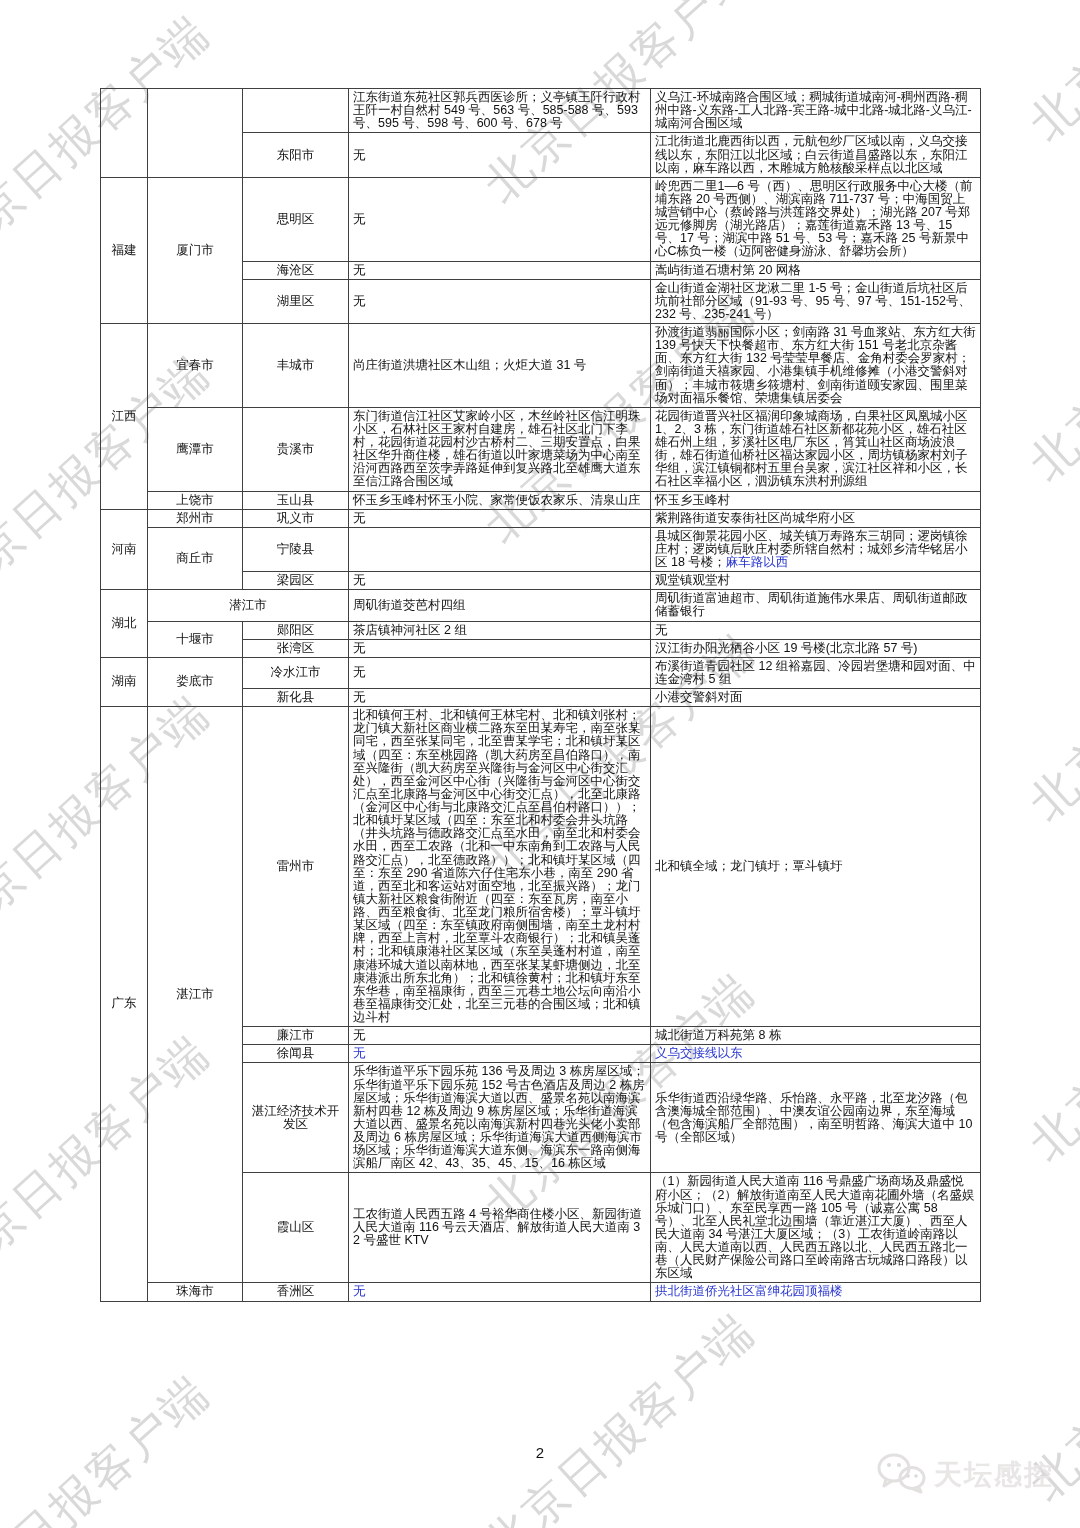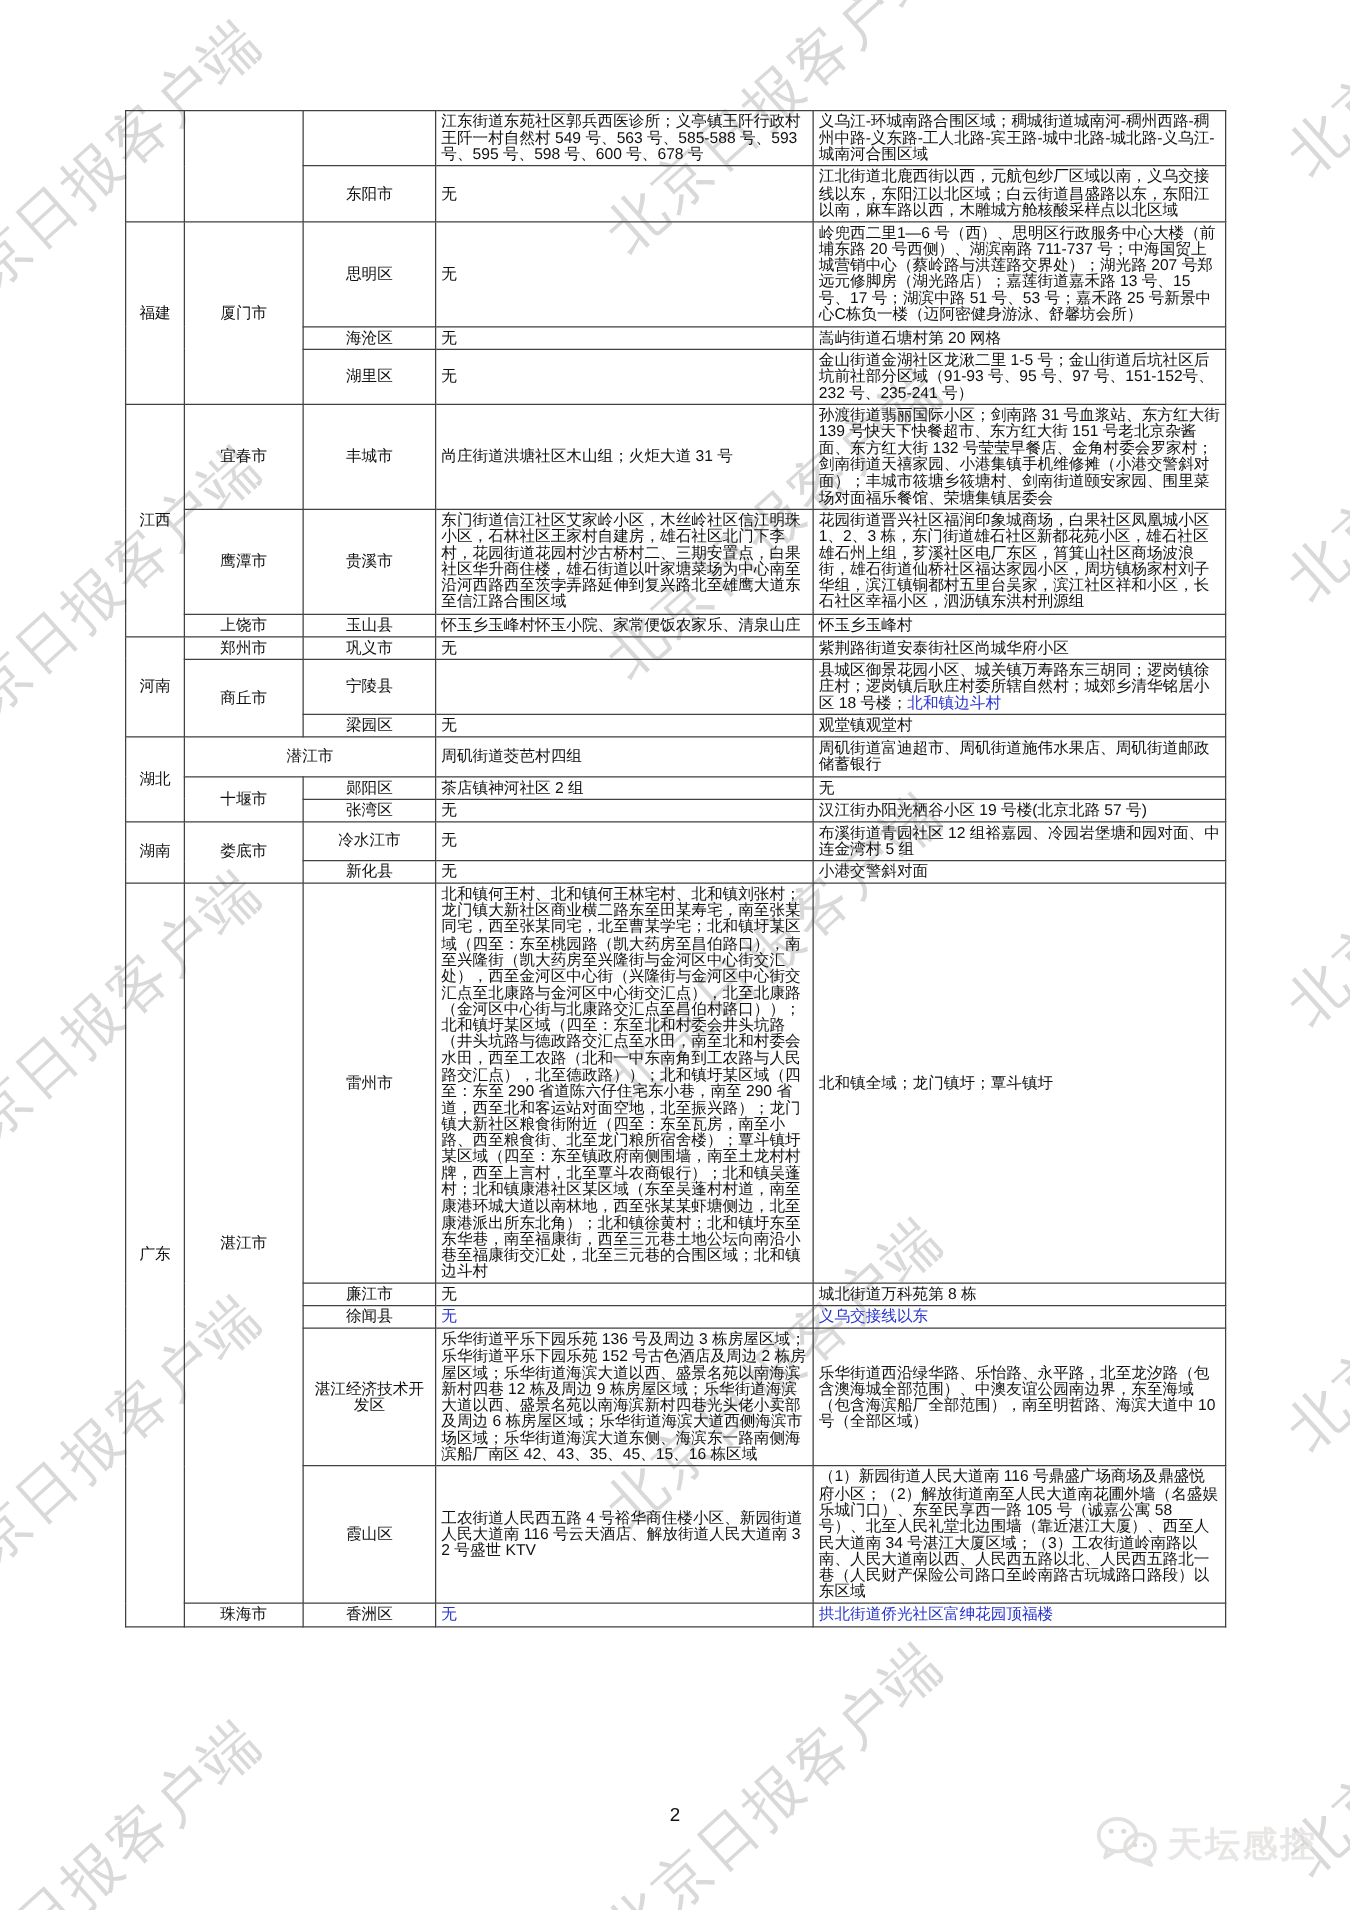--- a/index.html
+++ b/index.html
@@ -112,21 +112,21 @@
         <td class="name" rowspan="3">河南</td>
         <td class="name">郑州市</td>
         <td class="name">巩义市</td>
         <td><span>无</span></td>
         <td><span>紫荆路街道安泰街社区尚城华府小区</span></td>
       </tr>
       <tr>
         <td class="name" rowspan="2">商丘市</td>
         <td class="name">宁陵县</td>
         <td><span></span></td>
-        <td><span>县城区御景花园小区、城关镇万寿路东三胡同；逻岗镇徐庄村；逻岗镇后耿庄村委所辖自然村；城郊乡清华铭居小区 18 号楼；</span><span class="blue">北和镇边斗村</span></td>
+        <td><span>县城区御景花园小区、城关镇万寿路东三胡同；逻岗镇徐庄村；逻岗镇后耿庄村委所辖自然村；城郊乡清华铭居小区 18 号楼；</span><span class="blue">麻车路以西</span></td>
       </tr>
       <tr>
         <td class="name">梁园区</td>
         <td><span>无</span></td>
         <td><span>观堂镇观堂村</span></td>
       </tr>
       <tr>
         <td class="name" rowspan="3">湖北</td>
         <td class="name" colspan="2">潜江市</td>
         <td><span>周矶街道茭芭村四组</span></td>

